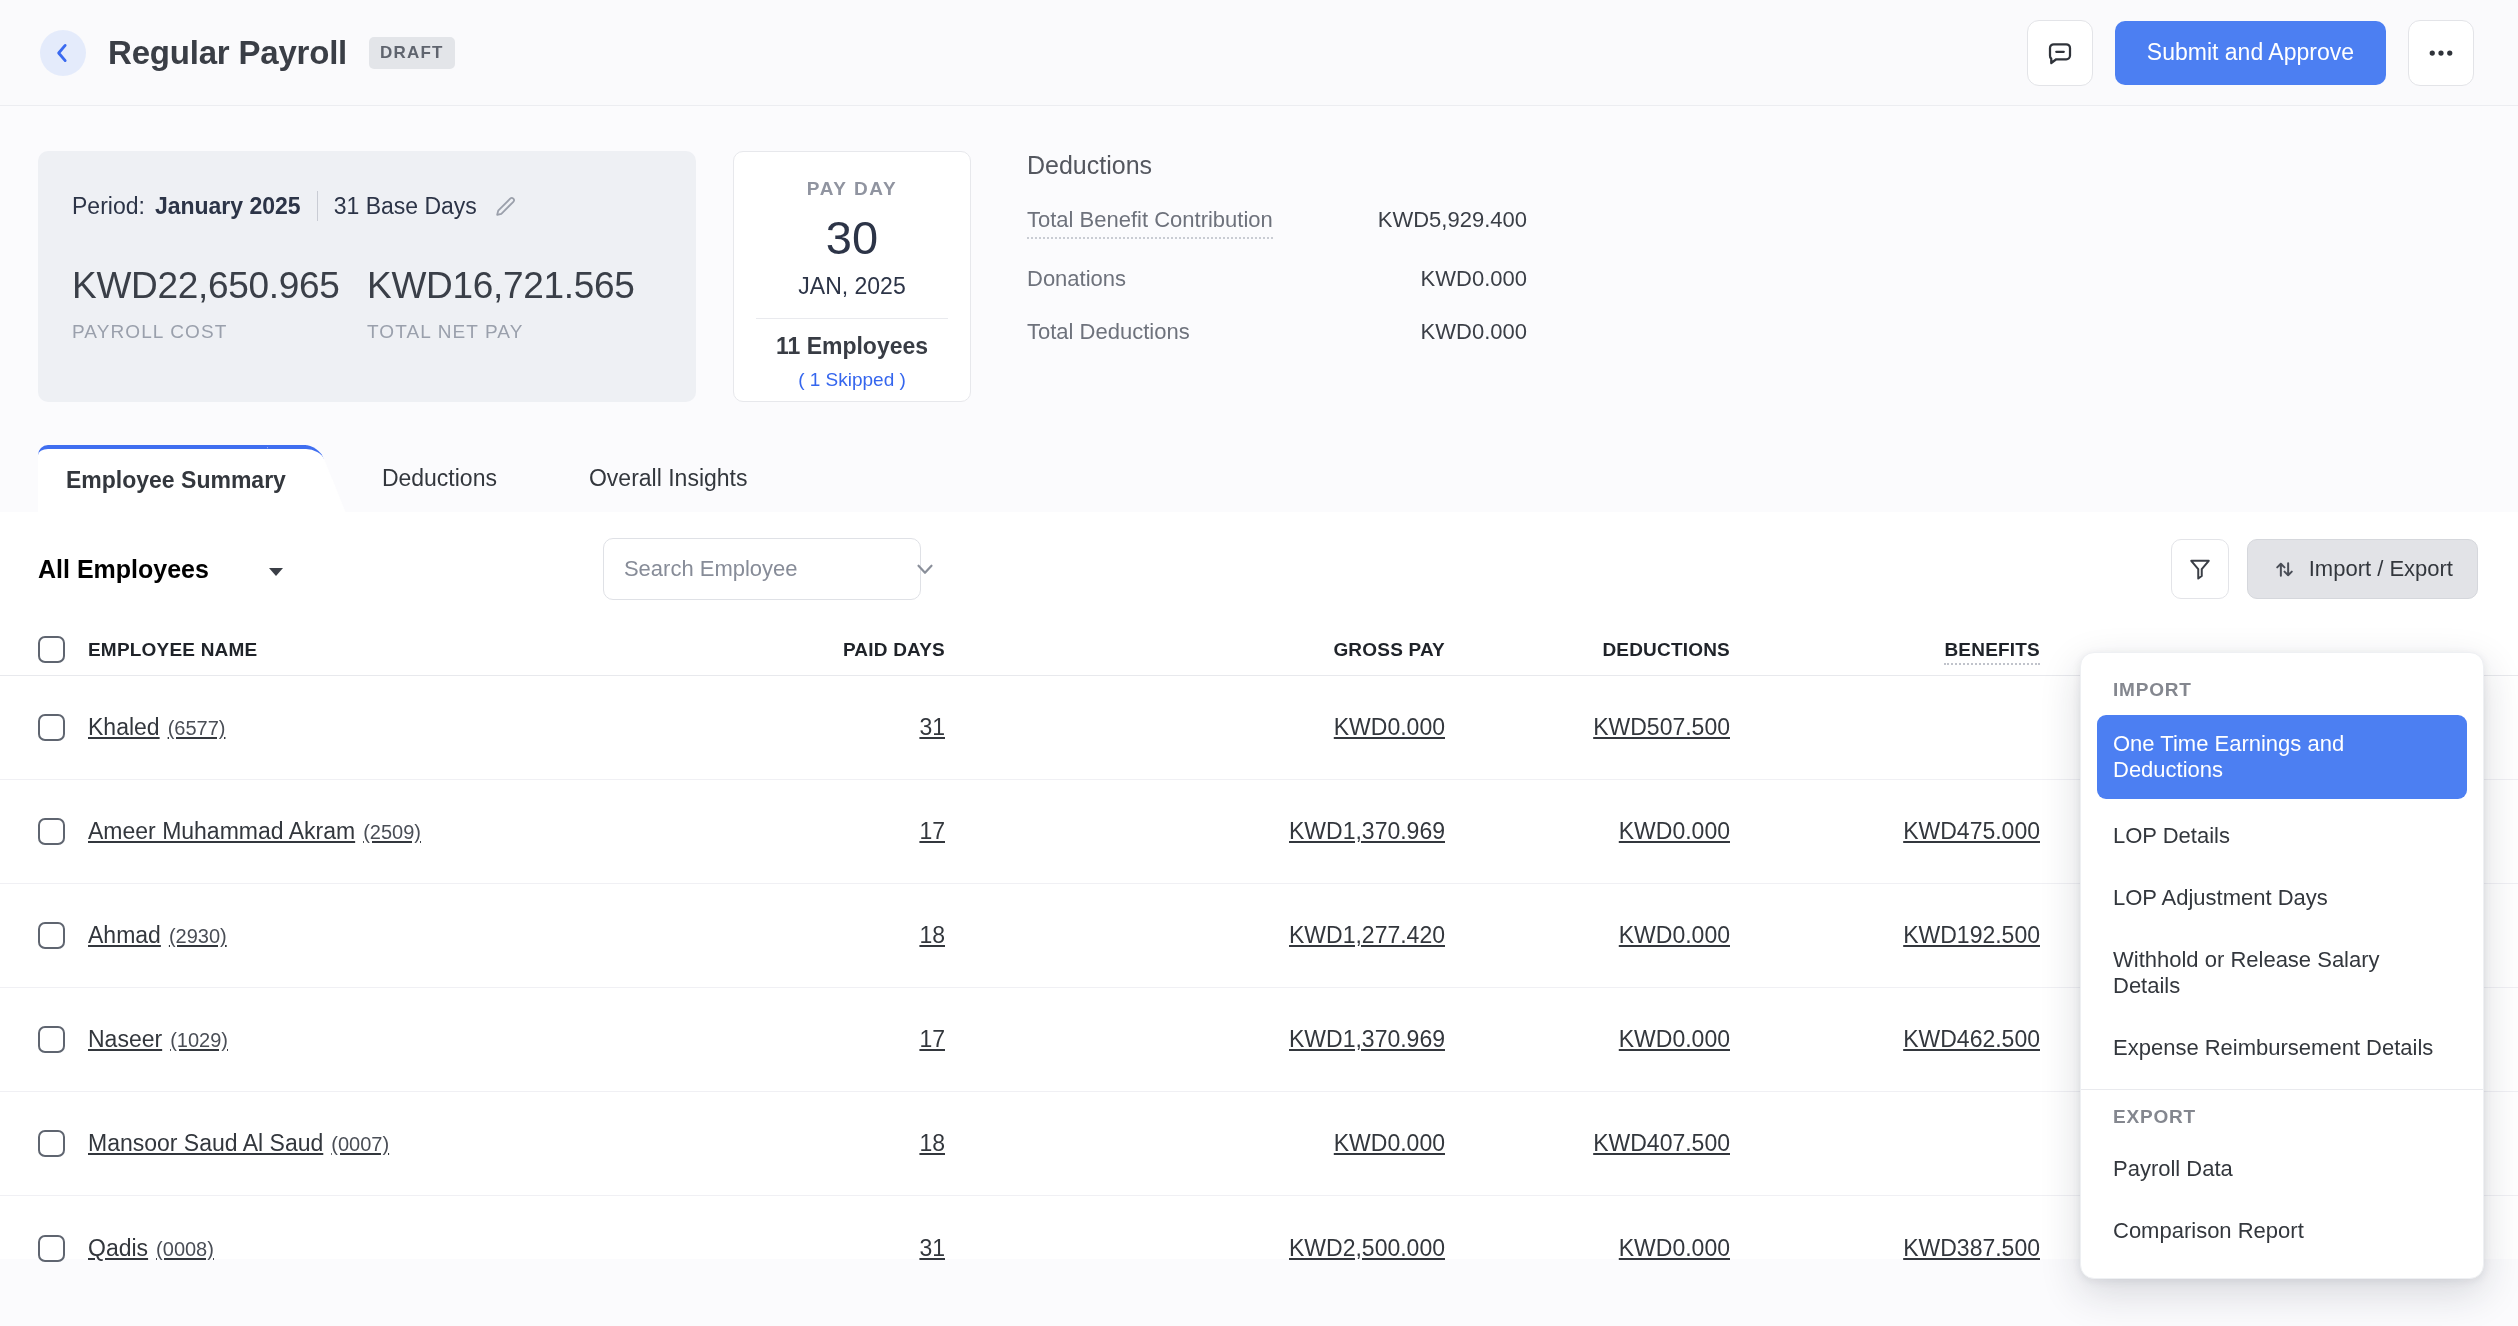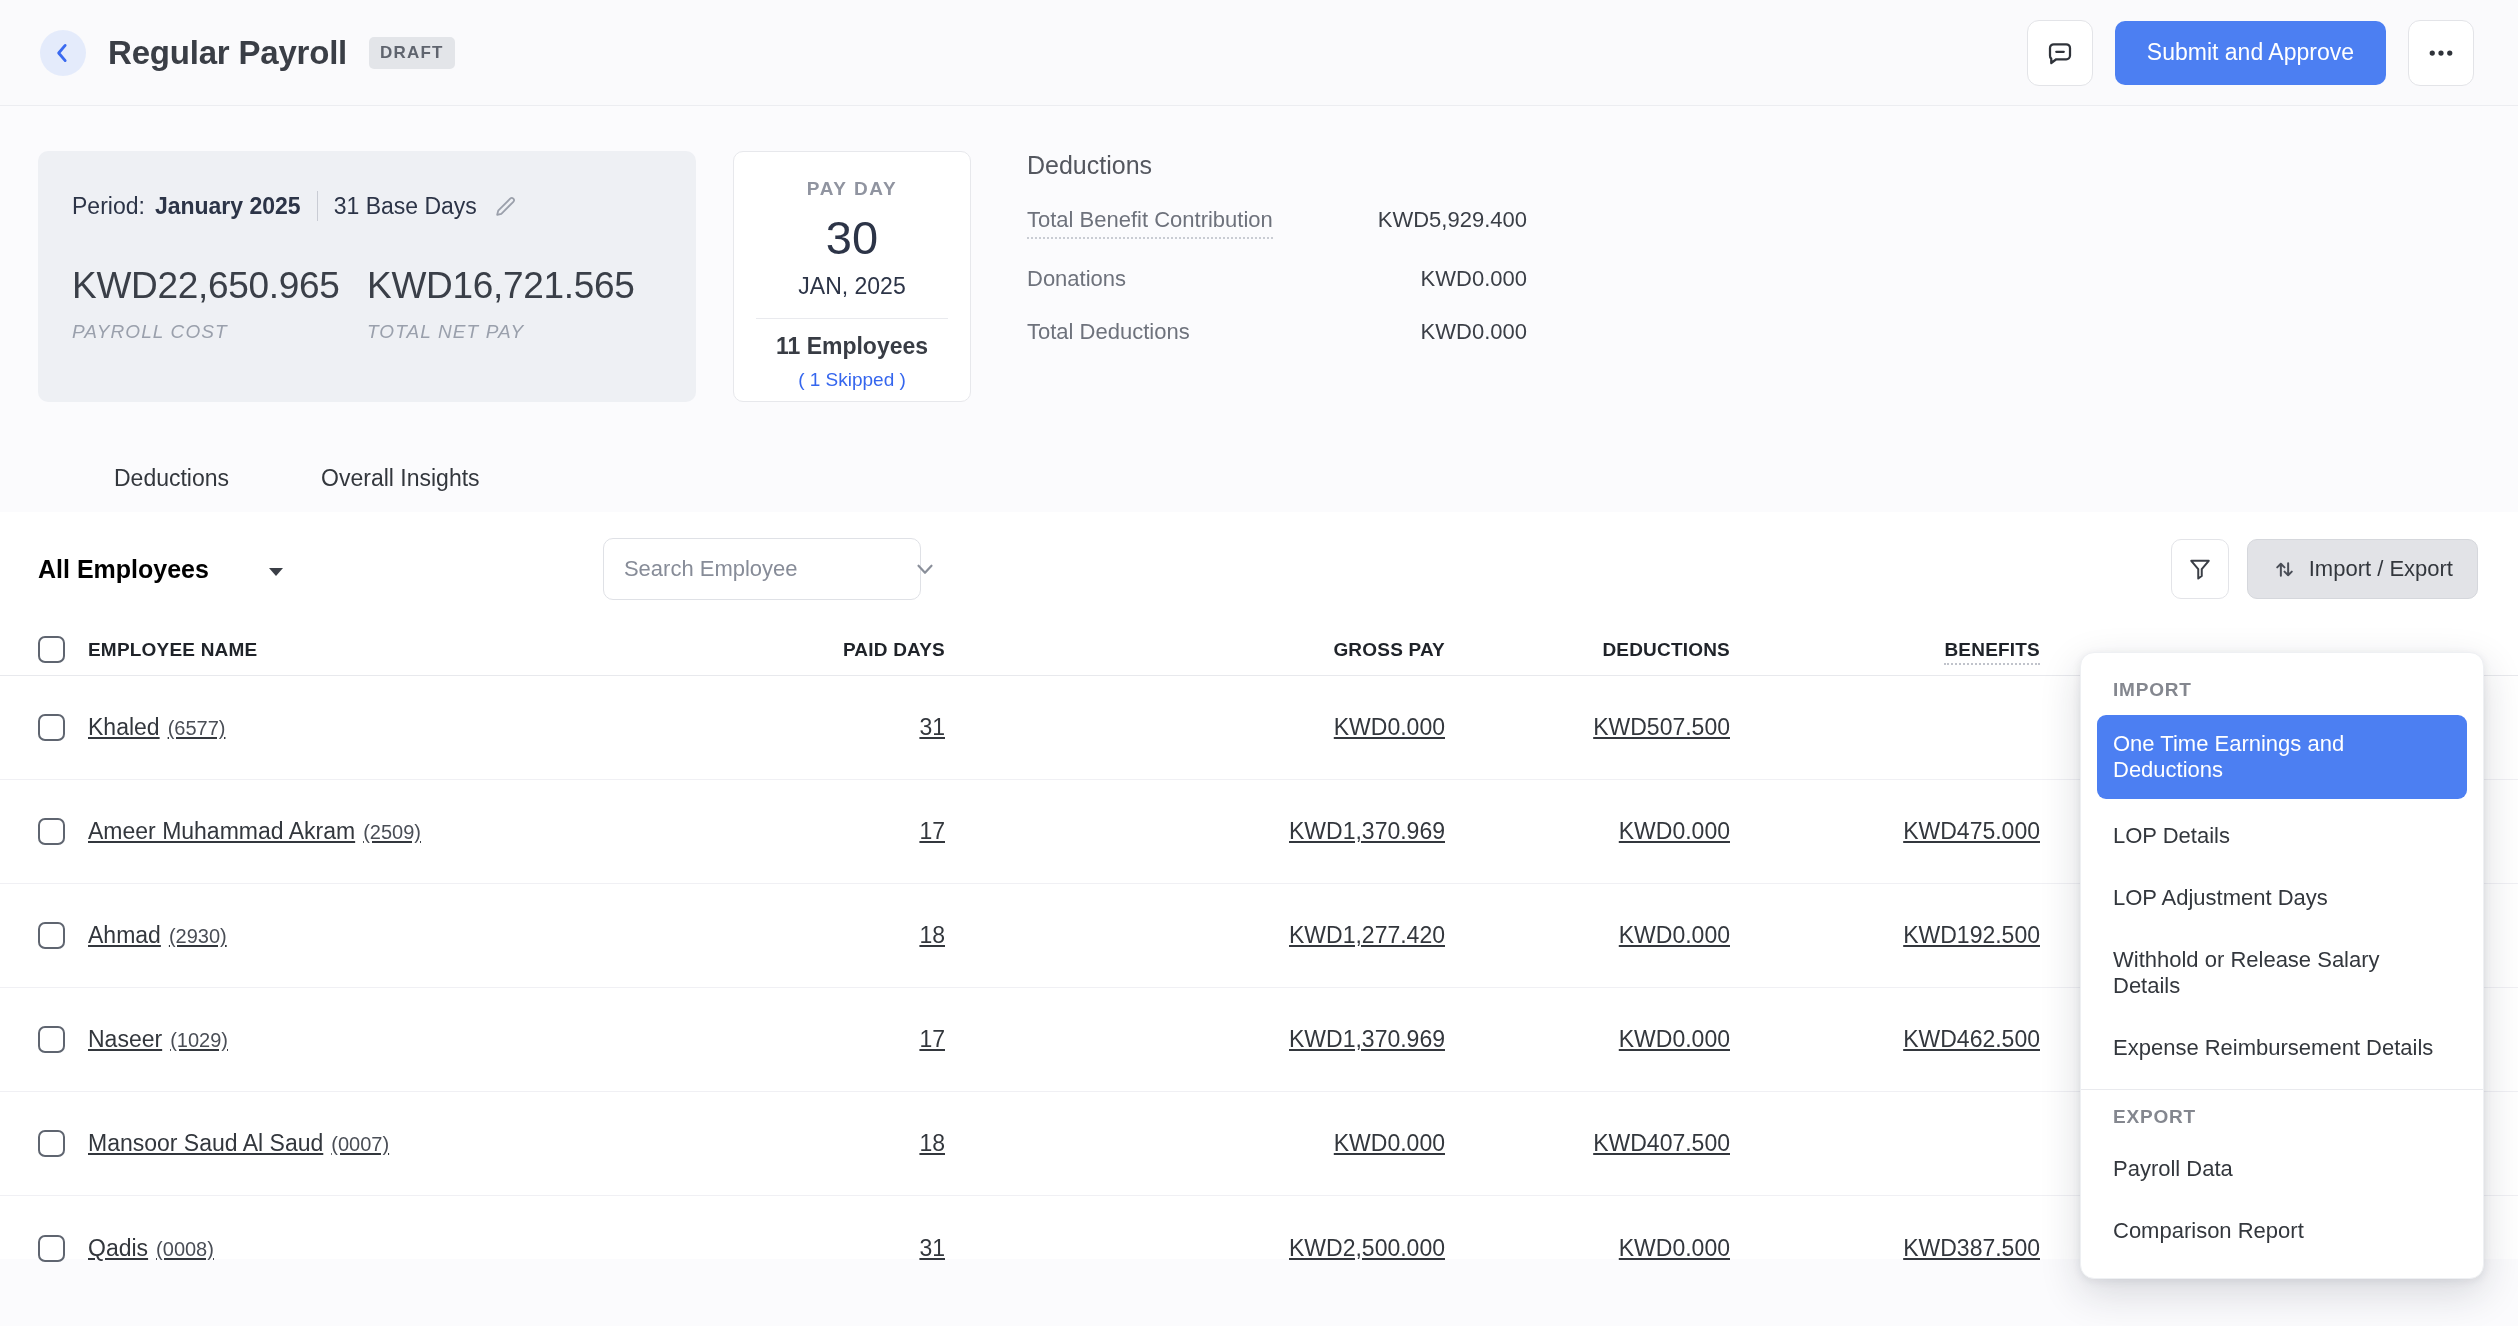--- a/index.html
+++ b/index.html
@@ -29,21 +29,21 @@
   
   .summary{display:flex;align-items:flex-start;padding:45px 0 0 38px;height:339px;}
   .period-card{width:658px;height:251px;background:#eef0f4;border-radius:10px;padding:40px 34px 0 34px;}
   .period-line{display:flex;align-items:center;gap:16px;font-size:23px;color:var(--navy);}
   .period-strong{font-weight:700;}
   .vsep{width:1px;height:30px;background:#c9ccd4;}
   .edit-btn{background:none;border:none;cursor:pointer;display:flex;align-items:center;}
   .amounts{display:flex;margin-top:44px;}
   .amount-block{width:322px;}
   .amount-value{font-size:37px;font-weight:500;color:#3a3f48;letter-spacing:-.3px;}
-  .amount-label{margin-top:14px;font-size:19px;color:#9aa0ac;letter-spacing:1.1px;font-style:italic;}
+  .amount-label{margin-top:14px;font-size:19px;color:#9aa0ac;letter-spacing:1.1px;}
 
   .payday-card{width:238px;height:251px;background:#fff;border:1px solid #e7e8ec;border-radius:10px;margin-left:37px;text-align:center;padding-top:26px;}
   .payday-label{font-size:19px;font-weight:700;color:#9094a0;letter-spacing:1.6px;}
   .payday-day{font-size:47px;font-weight:500;color:var(--navy);margin-top:10px;}
   .payday-month{font-size:23px;color:var(--navy);margin-top:8px;}
   .payday-hr{border:none;border-top:1px solid #e9eaee;margin:18px 22px 14px 22px;}
   .payday-emp{font-size:23px;font-weight:700;color:#383c44;}
   .payday-skipped{display:inline-block;font-size:19px;color:var(--link);margin-top:9px;cursor:pointer;}
 
   .deductions-panel{margin-left:56px;width:500px;}
@@ -181,20 +181,23 @@
         <span class="ded-value">KWD0.000</span>
       </div>
       <div class="ded-row">
         <span class="ded-label">Total Deductions</span>
         <span class="ded-value">KWD0.000</span>
       </div>
     </div>
   </section>
 
   <nav class="tabs">
+    <div class="tab active">
+      <span class="tab-label">Employee Summary</span>
+    </div>
     <div class="tab" style="margin-left:30px;">
       <span class="tab-label">Deductions</span>
     </div>
     <div class="tab">
       <span class="tab-label">Overall Insights</span>
     </div>
   </nav>
 
   <main class="content">
     <div class="toolbar">

